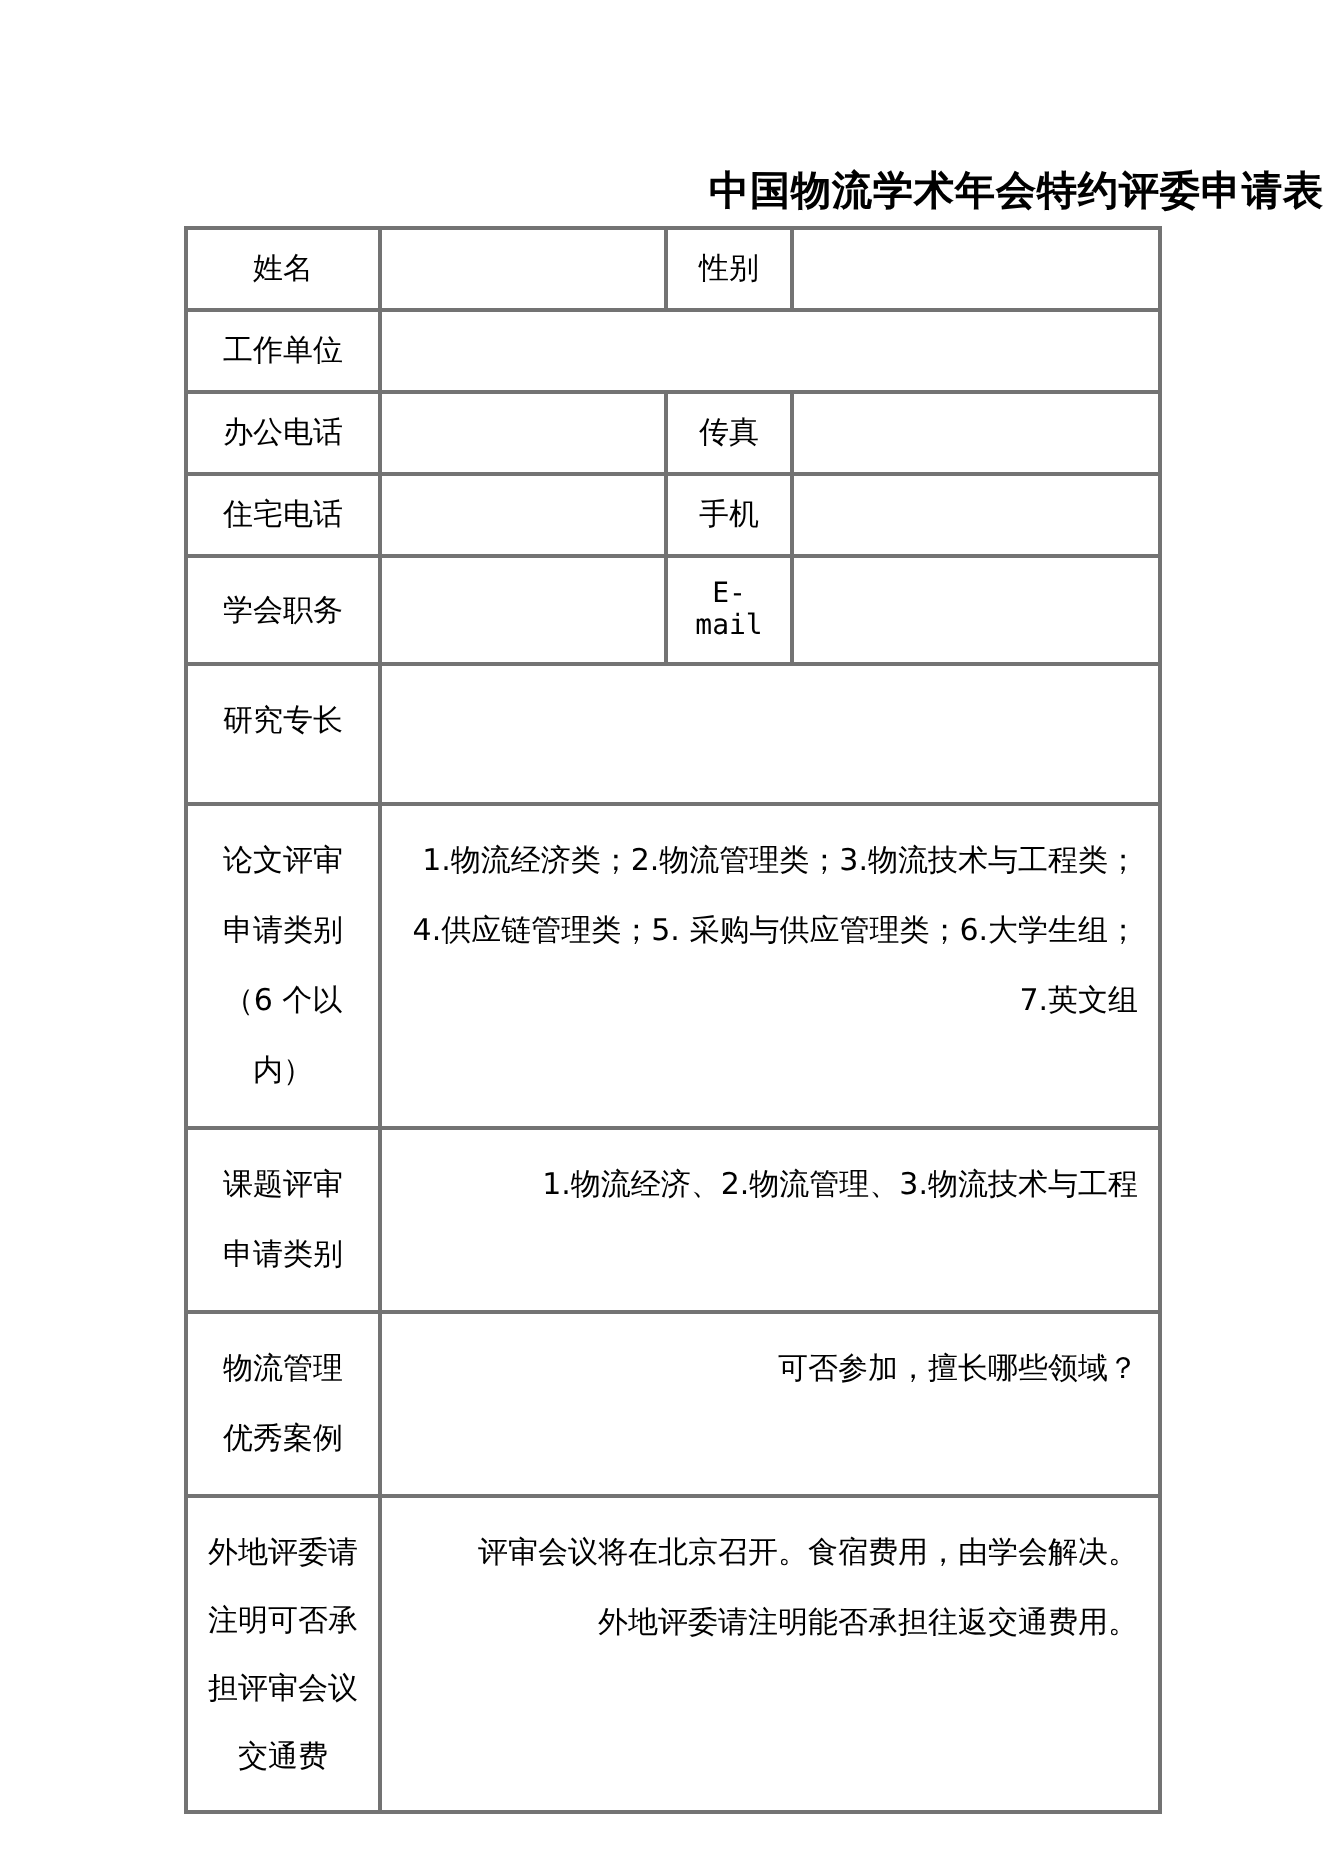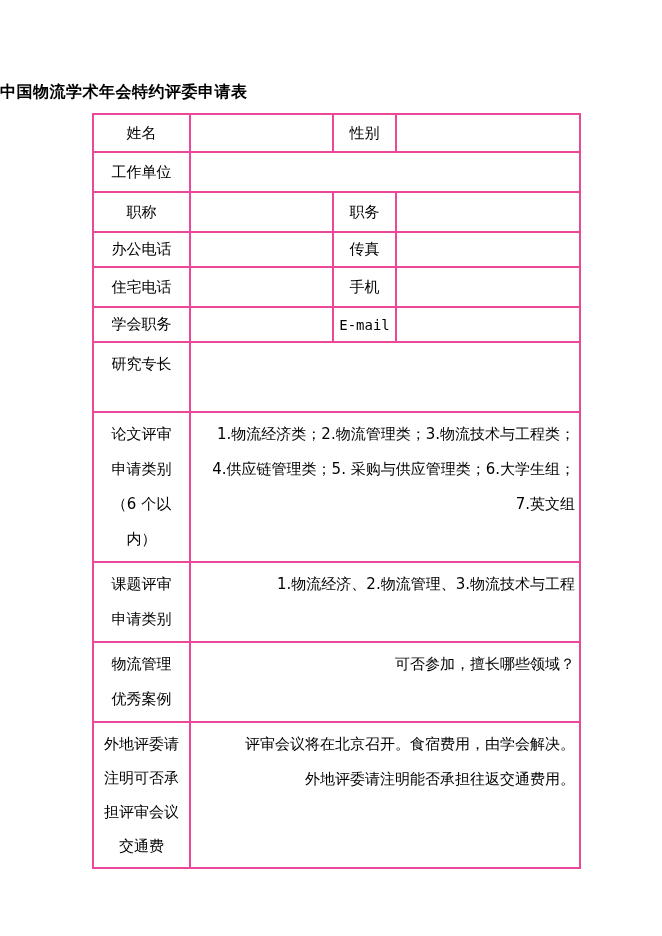--- a/index.html
+++ b/index.html
@@ -3,29 +3,29 @@
 <meta charset="utf-8">
 <style>
   html,body{margin:0;padding:0;}
   body{
     width:662px;height:936px;background:#ffffff;color:#000000;
     font-family:"DejaVu Sans",sans-serif;
   }
   .page{position:relative;width:662px;height:936px;overflow:hidden;background:#ffffff;}
   .doc-title{
     position:absolute;top:82px;left:0;width:662px;margin:0;
-    text-align:left;font-size:16px;font-weight:bold;letter-spacing:0.5px;
+    text-align:right;font-size:20px;font-weight:bold;letter-spacing:0.5px;
   }
   table.form-table{
     position:absolute;left:92px;top:113px;width:487px;
     border-collapse:collapse;table-layout:fixed;
     font-size:15px;color:#000000;
   }
   table.form-table td{
-    border:2px solid #ec4899;padding:4px;overflow:hidden;
+    border:2px solid #737373;padding:10px;overflow:hidden;
   }
   col.c1{width:97px;}
   col.c2{width:143px;}
   col.c3{width:63px;}
   col.c4{width:184px;}
   tr.h38{height:38px;}
   tr.h36{height:40px;}
   tr.h35{height:35px;}
   tr.h70{height:70px;}
   tr.h141{height:141px;}
@@ -63,26 +63,20 @@
       <td class="val"></td>
       <td class="lbl">性别</td>
       <td class="val"></td>
     </tr>
 
     <tr class="h36">
       <td class="lbl">工作单位</td>
       <td class="val" colspan="3"></td>
     </tr>
 
-    <tr class="h36">
-      <td class="lbl">职称</td>
-      <td class="val"></td>
-      <td class="lbl">职务</td>
-      <td class="val"></td>
-    </tr>
 
     <tr class="h35">
       <td class="lbl">办公电话</td>
       <td class="val"></td>
       <td class="lbl">传真</td>
       <td class="val"></td>
     </tr>
 
     <tr class="h36">
       <td class="lbl">住宅电话</td>

